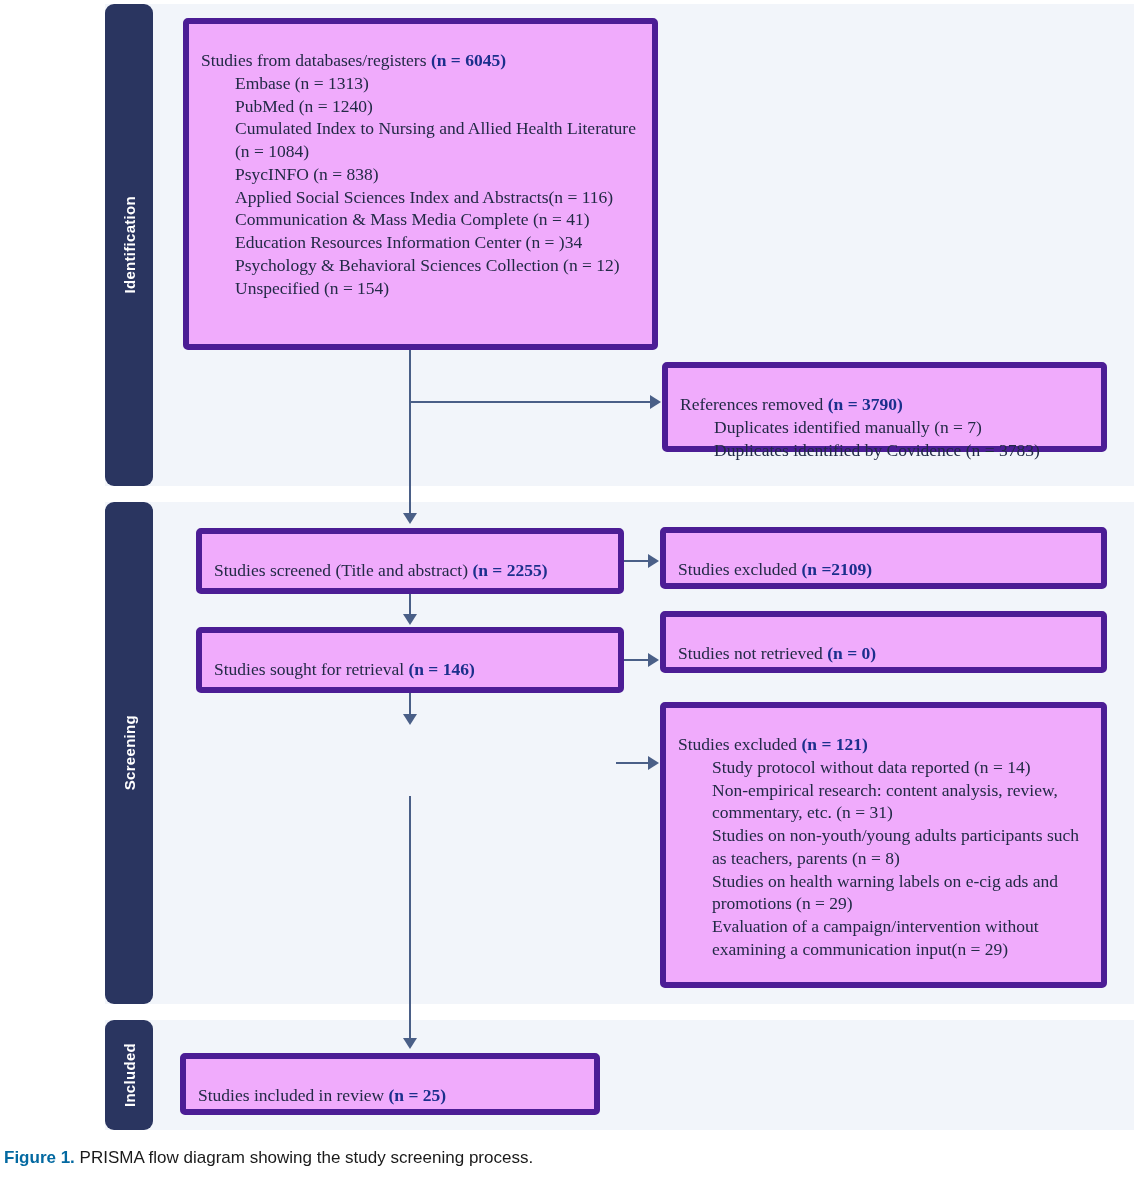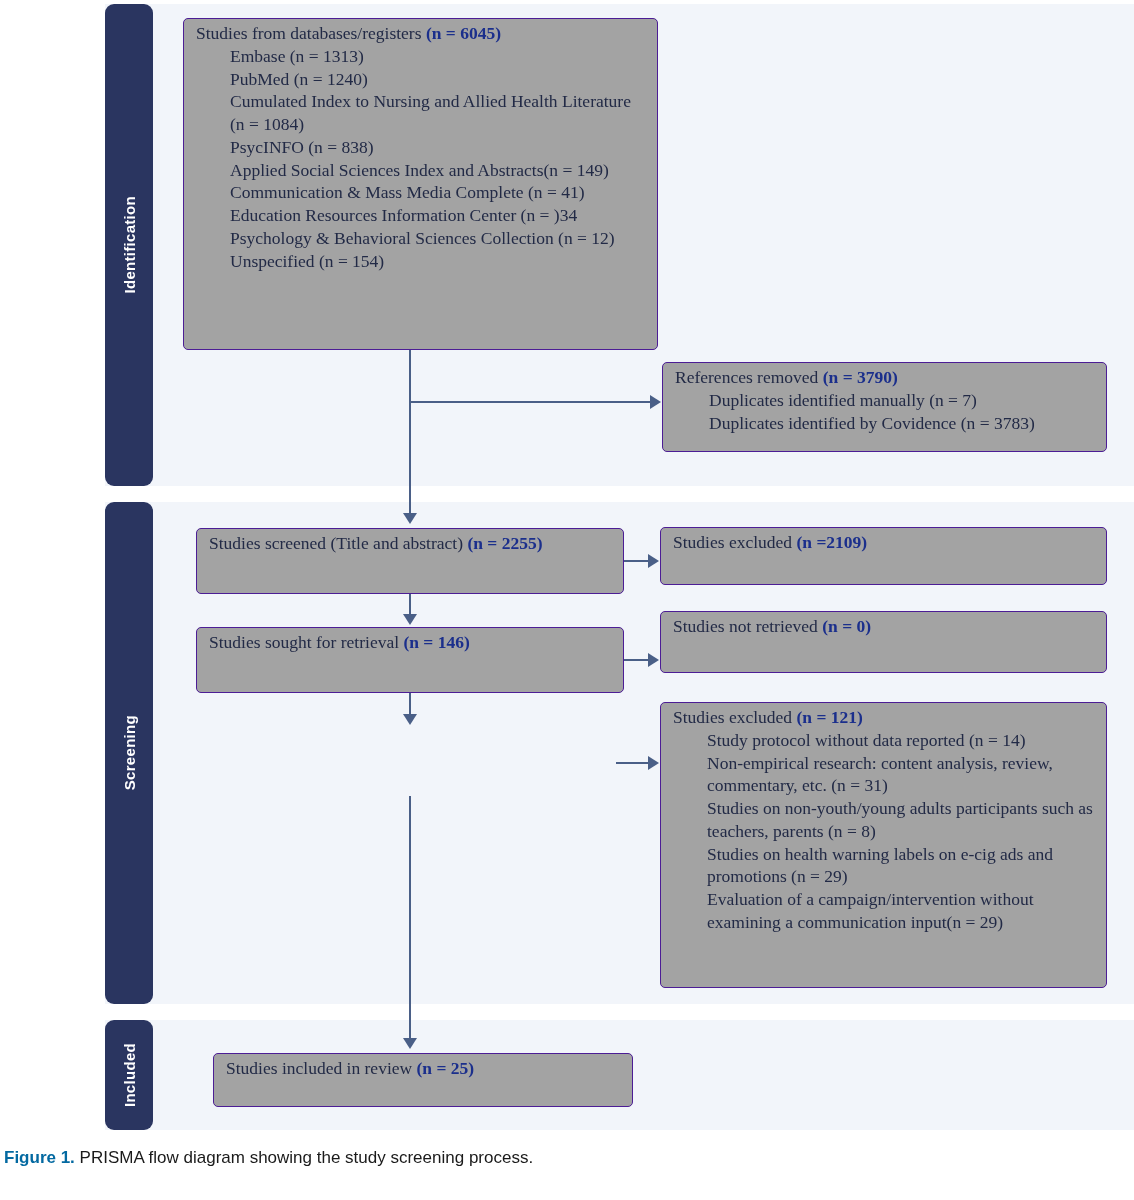--- a/index.html
+++ b/index.html
@@ -54,29 +54,29 @@
     transform: rotate(180deg);
     white-space: nowrap;
   }
   #stage-bar-identification { top: 4px;    height: 482px; }
   #stage-bar-screening      { top: 502px;  height: 502px; }
   #stage-bar-included       { top: 1020px; height: 110px; }
 
   
   .flowbox {
     position: absolute;
-    background: #a3a3a3;
-    border: 1px solid #4c1d95;
+    background: #f0abfc;
+    border: 6px solid #4c1d95;
     border-radius: 5px;
     box-sizing: border-box;
     color: #222a46;
     font-family: "Liberation Serif", serif;
     font-size: 17.5px;
     line-height: 1.30;
-    padding: 3px 12px;
+    padding: 25px 12px;
   }
   .flowbox.vcenter {
     display: flex;
     align-items: flex-start;
   }
   .flowbox .ln { display: block; white-space: nowrap; }
   .flowbox .ln.wrap { white-space: normal; }
   .flowbox .sub { padding-left: 34px; }
   .flowbox b, .flowbox .strong {
     font-weight: bold;
@@ -85,21 +85,21 @@
 
   
   #box-databases       { left: 183px; top: 18px;   width: 475px;  height: 332px; }
   #box-refs-removed    { left: 662px; top: 362px;  width: 445px;  height: 90px; font-family: Liberation Serif, serif;  }
   #box-screened        { left: 196px; top: 528px;  width: 428px;  height: 66px;  }
   #box-excluded-screen { left: 660px; top: 527px;  width: 447px;  height: 58px;  }
   #box-sought          { left: 196px; top: 627px;  width: 428px;  height: 66px;  }
   #box-not-retrieved   { left: 660px; top: 611px;  width: 447px;  height: 62px;  }
   #box-assessed        { left: 196px; top: 728px;  width: 420px;  height: 68px;  }
   #box-excluded-elig   { left: 660px; top: 702px;  width: 447px;  height: 286px; }
-  #box-included        { left: 213px; top: 1053px; width: 420px;  height: 54px;  }
+  #box-included        { left: 180px; top: 1053px; width: 420px;  height: 54px;  }
 
   
   .conn {
     position: absolute;
     background: #4a5f87;
   }
   .conn.v { width: 2px; }
   .conn.h { height: 2px; }
 
   .arrowhead {
@@ -177,21 +177,21 @@
 
   <div class="conn v" style="left:409px; top:796px; height:242px;"></div>
   <div class="arrowhead down" style="left:403px; top:1038px;"></div>
 
   <div class="flowbox" id="box-databases">
     <span class="ln"><span>Studies from databases/registers </span><b>(n = 6045)</b></span>
     <span class="ln sub">Embase (n = 1313)</span>
     <span class="ln sub">PubMed (n = 1240)</span>
     <span class="ln sub wrap">Cumulated Index to Nursing and Allied Health Literature (n = 1084)</span>
     <span class="ln sub">PsycINFO (n = 838)</span>
-    <span class="ln sub wrap">Applied Social Sciences Index and Abstracts(n = 149)</span>
+    <span class="ln sub wrap">Applied Social Sciences Index and Abstracts(n = 116)</span>
     <span class="ln sub">Communication &amp; Mass Media Complete (n = 41)</span>
     <span class="ln sub">Education Resources Information Center (n = )34</span>
     <span class="ln sub wrap">Psychology &amp; Behavioral Sciences Collection (n = 12)</span>
     <span class="ln sub">Unspecified (n = 154)</span>
   </div>
 
   <div class="flowbox" id="box-refs-removed">
     <span class="ln"><span>References removed </span><b>(n = 3790)</b></span>
     <span class="ln sub">Duplicates identified manually (n = 7)</span>
     <span class="ln sub">Duplicates identified by Covidence (n = 3783)</span>

